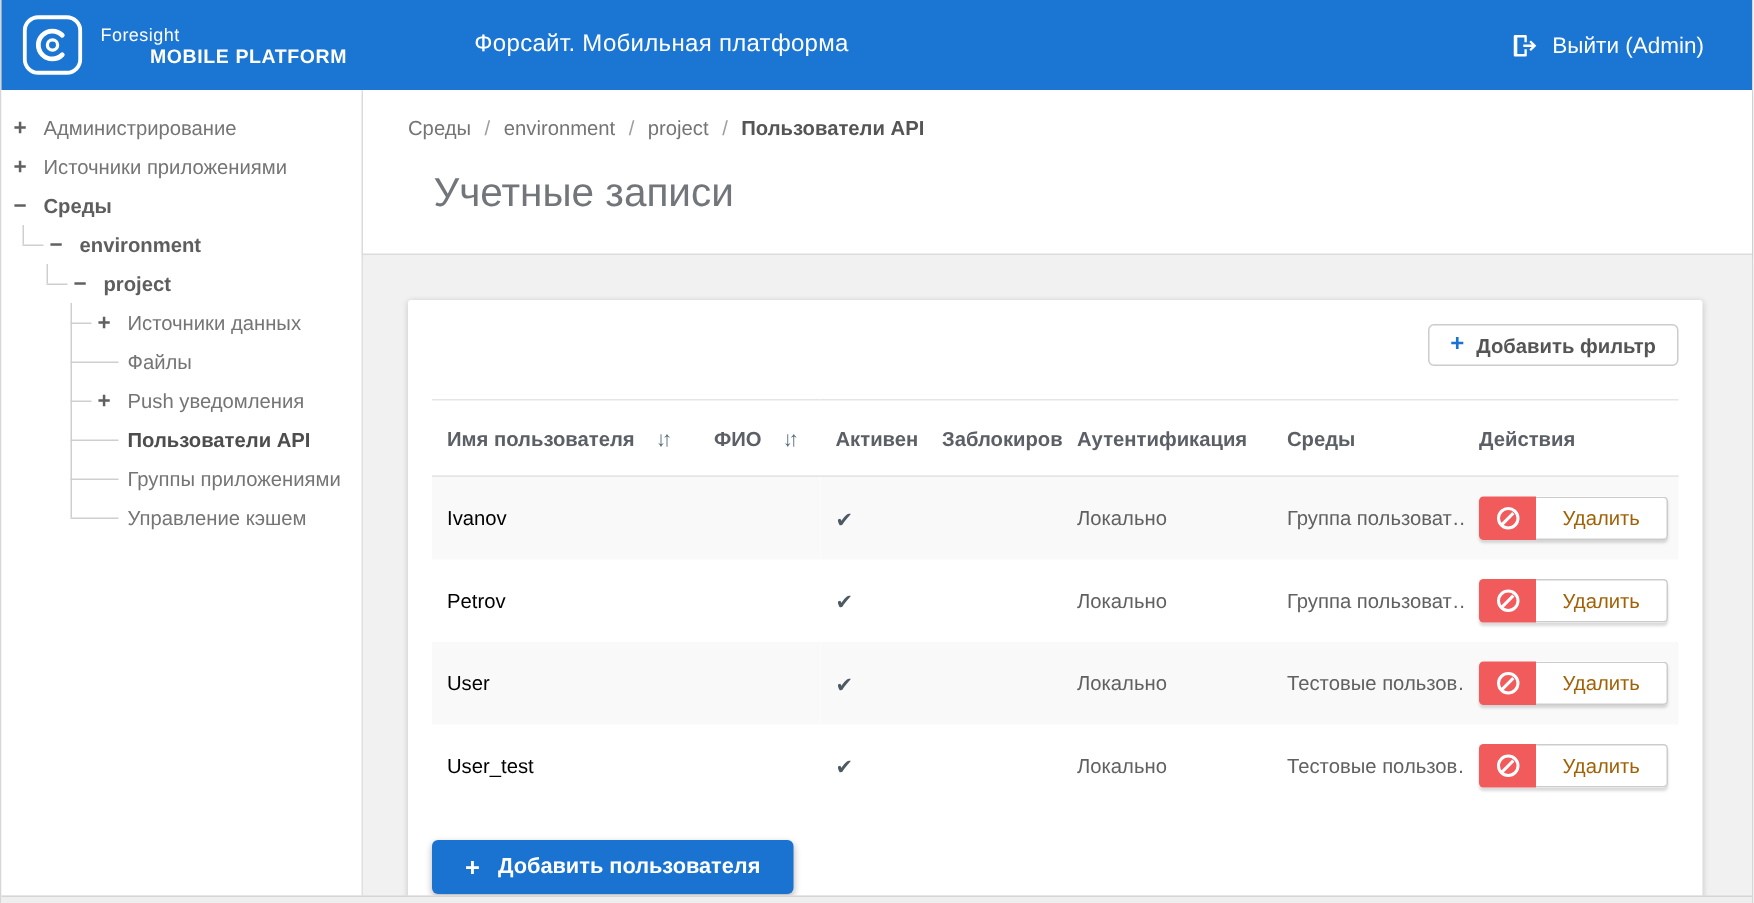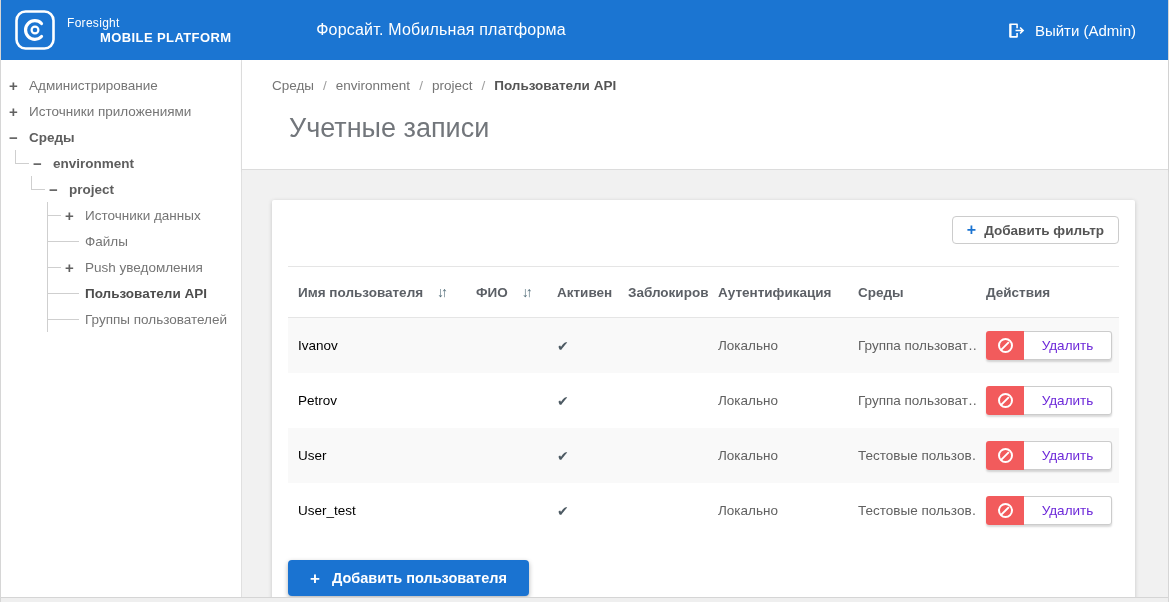--- a/index.html
+++ b/index.html
@@ -91,21 +91,21 @@
   .btn-del { display: inline-flex; align-items: stretch; height: 29px; cursor: pointer;
              box-shadow: 0 2px 2px rgba(0,0,0,.15); border-radius: 3px; background: #fff; }
   .del-ico-box { width: 38px; background: #f25b5c; border-radius: 3px 0 0 3px;
                  display: flex; align-items: center; justify-content: center; }
   .no-sign { width: 15px; height: 15px; border: 2px solid #fff; border-radius: 50%;
              position: relative; display: inline-block; }
   .no-sign::after { content:""; position: absolute; left: 50%; top: 50%; width: 2px; height: 11px;
              background: #fff; transform: translate(-50%,-50%) rotate(45deg); }
   .del-label { width: 88px; border: 1px solid #ccc; border-left: none;
                border-radius: 0 3px 3px 0; display: flex; align-items: center;
-               justify-content: center; font-size: 13.5px; color: #6d28d9; background: #fff; }
+               justify-content: center; font-size: 13.5px; color: #a16207; background: #fff; }
 
   .btn-add { margin-top: 22px; height: 36px; display: inline-flex; align-items: center;
              gap: 12px; background: #1a73d1; color: #fff; border: none; border-radius: 4px;
              padding: 0 22px; font-size: 14.5px; font-weight: 700; cursor: pointer;
              box-shadow: 0 2px 5px rgba(0,0,0,.3); font-family: inherit; }
   .btn-add .plus { font-size: 17px; font-weight: 900; line-height: 1; }
 
   .window-footer { flex: 0 0 5px; background: #efefef; border-top: 1px solid #d5d5d5; }
 </style>
 </head>
@@ -172,21 +172,25 @@
             <div class="ti">
               <span class="exp">+</span>
               <span>Push уведомления</span>
             </div>
             <div class="ti noexp active">
               <span class="exp"></span>
               <span>Пользователи API</span>
             </div>
             <div class="ti noexp">
               <span class="exp"></span>
-              <span>Группы пользователей</span>
+              <span>Группы приложениями</span>
+            </div>
+            <div class="ti noexp last">
+              <span class="exp"></span>
+              <span>Управление кэшем</span>
             </div>
           </div>
         </div>
       </div>
     </aside>
 
     <main class="main">
       <div class="page-head">
         <div class="breadcrumb">
           <span class="crumb">Среды</span>

